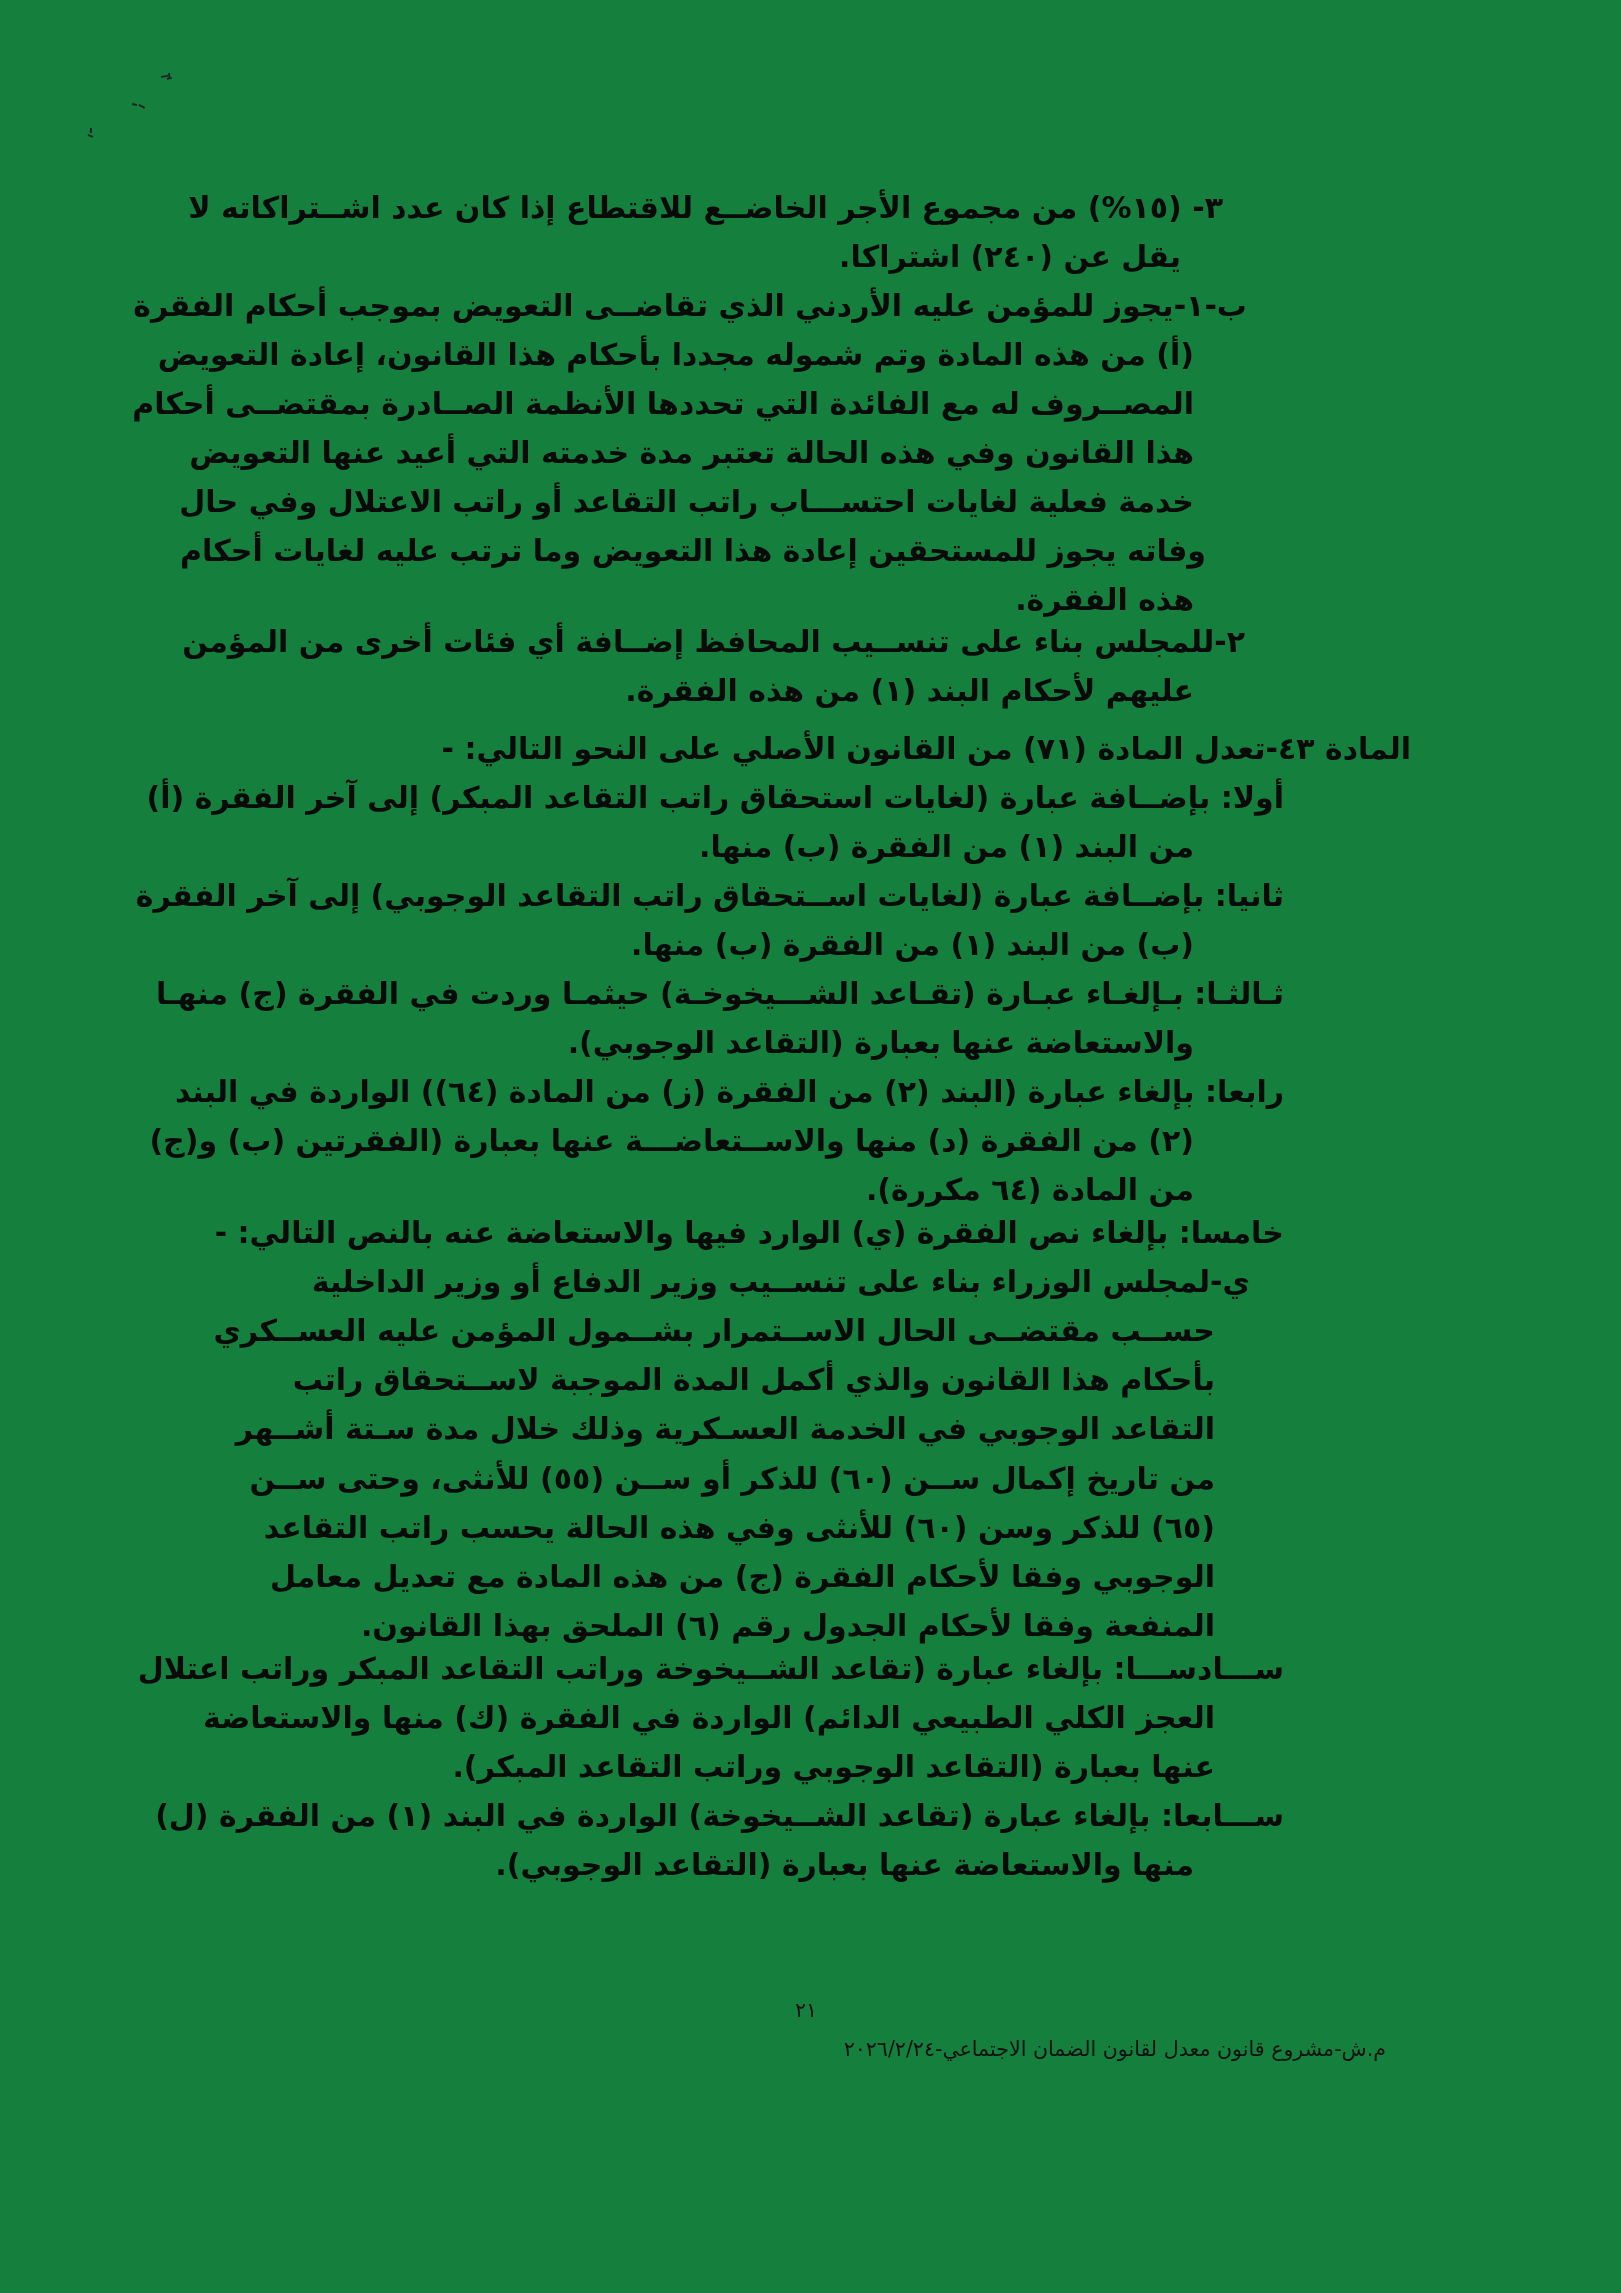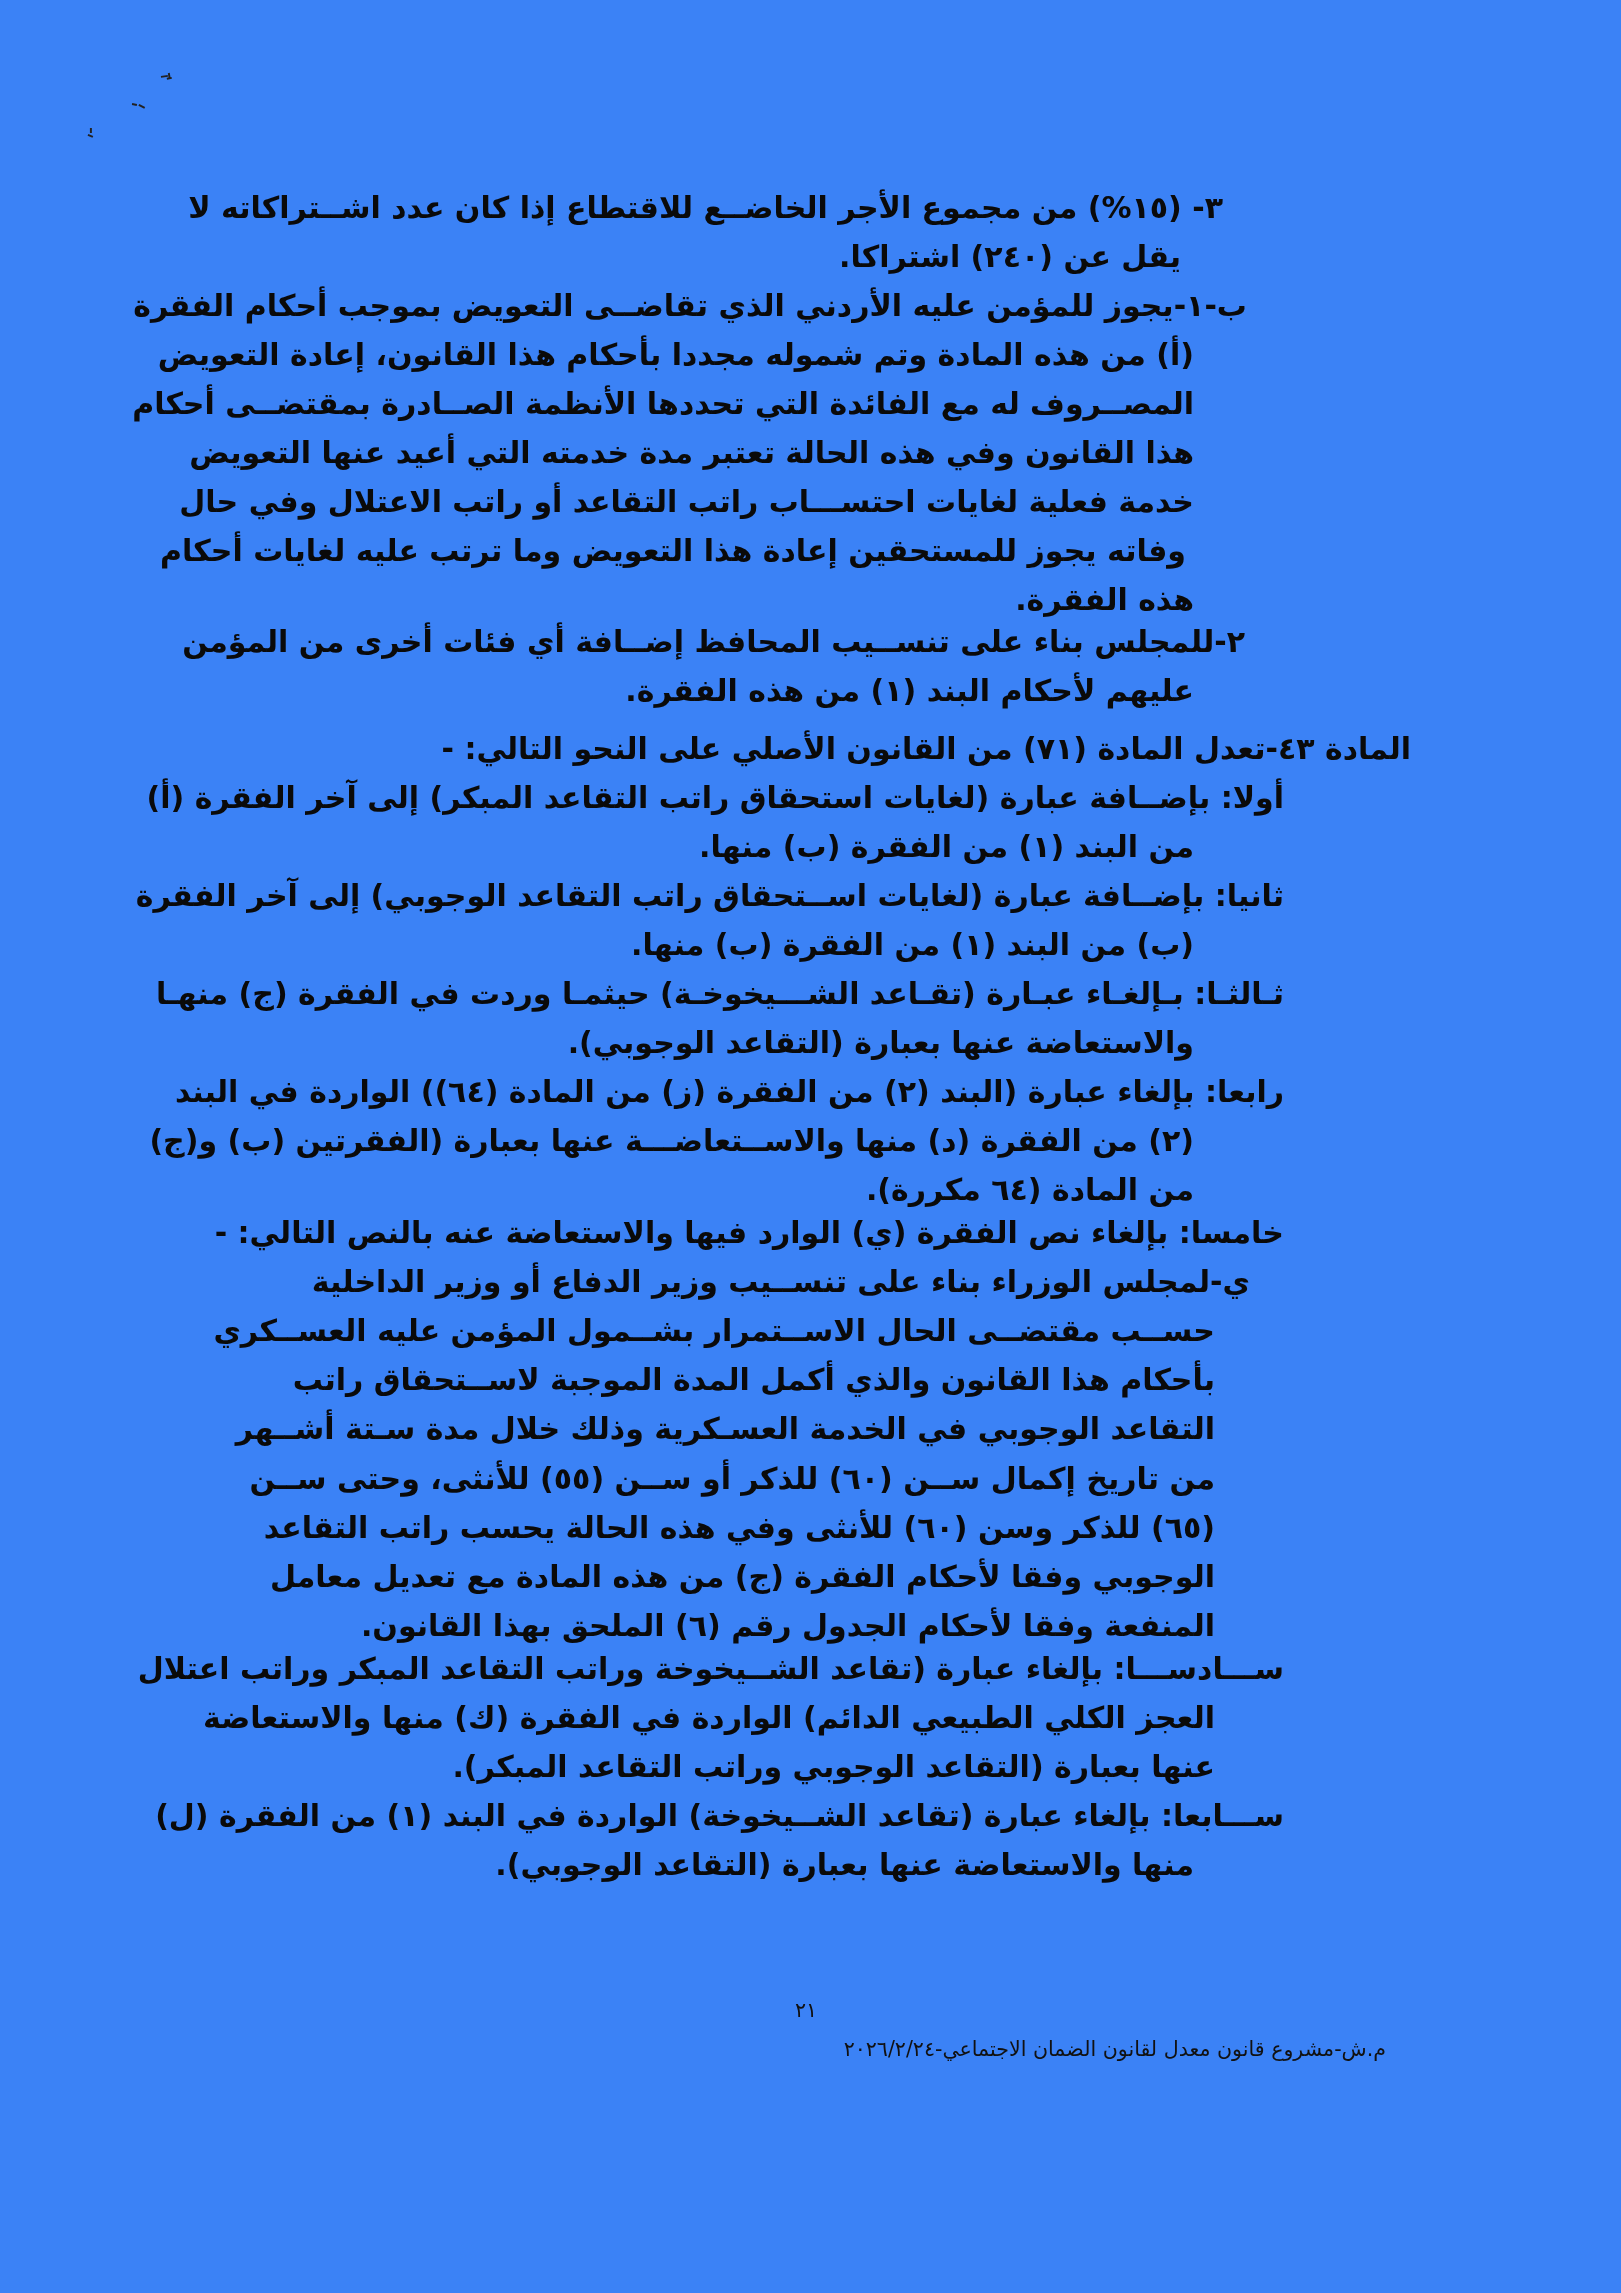--- a/index.html
+++ b/index.html
@@ -1,17 +1,17 @@
 <!DOCTYPE html>
 <html><head>
 <meta charset="utf-8">
 <style>
   html, body { margin: 0; padding: 0; background: #ffffff; }
   body { width: 1621px; height: 2294px; position: relative; overflow: hidden; }
-  .page { position: absolute; left: 0; top: 0; width: 1621px; height: 2294px; background: #3b82f6; }
+  .page { position: absolute; left: 0; top: 0; width: 1621px; height: 2294px; background: #15803d; }
   .line {
     position: absolute;
     direction: rtl;
     white-space: nowrap;
     font-family: "DejaVu Sans", sans-serif;
     font-weight: bold;
     font-size: 30px;
     line-height: 43px;
     color: #0a0a0a;
     letter-spacing: 0;
@@ -51,21 +51,21 @@
   </div>
 
   <div id="lines">
       <div class="line" style="right: 398px; top: 186px;">٣- (١٥%) من مجموع الأجر الخاضــع للاقتطاع إذا كان عدد اشــتراكاته لا</div>
       <div class="line" style="right: 440px; top: 235px;">يقل عن (٢٤٠) اشتراكا.</div>
       <div class="line" style="right: 374px; top: 284px;">ب-١-يجوز للمؤمن عليه الأردني الذي تقاضــى التعويض بموجب أحكام الفقرة</div>
       <div class="line" style="right: 427px; top: 333px;">(أ) من هذه المادة وتم شموله مجددا بأحكام هذا القانون، إعادة التعويض</div>
       <div class="line" style="right: 427px; top: 382px;">المصــروف له مع الفائدة التي تحددها الأنظمة الصــادرة بمقتضــى أحكام</div>
       <div class="line" style="right: 427px; top: 431px;">هذا القانون وفي هذه الحالة تعتبر مدة خدمته التي أعيد عنها التعويض</div>
       <div class="line" style="right: 427px; top: 480px; margin-left: 25px;">خدمة فعلية لغايات احتســـاب راتب التقاعد أو راتب الاعتلال وفي حال</div>
-      <div class="line" style="right: 435px; top: 529px;">وفاته يجوز للمستحقين إعادة هذا التعويض وما ترتب عليه لغايات أحكام</div>
+      <div class="line" style="right: 415px; top: 529px;">وفاته يجوز للمستحقين إعادة هذا التعويض وما ترتب عليه لغايات أحكام</div>
       <div class="line" style="right: 427px; top: 578px;">هذه الفقرة.</div>
       <div class="line" style="right: 376px; top: 620px;">٢-للمجلس بناء على تنســيب المحافظ إضــافة أي فئات أخرى من المؤمن</div>
       <div class="line" style="right: 427px; top: 669px;">عليهم لأحكام البند (١) من هذه الفقرة.</div>
       <div class="line" style="right: 210px; top: 727px;">المادة ٤٣-تعدل المادة (٧١) من القانون الأصلي على النحو التالي: -</div>
       <div class="line" style="right: 337px; top: 776px;">أولا: بإضــافة عبارة (لغايات استحقاق راتب التقاعد المبكر) إلى آخر الفقرة (أ)</div>
       <div class="line" style="right: 427px; top: 825px;">من البند (١) من الفقرة (ب) منها.</div>
       <div class="line" style="right: 337px; top: 874px;">ثانيا: بإضــافة عبارة (لغايات اســتحقاق راتب التقاعد الوجوبي) إلى آخر الفقرة</div>
       <div class="line" style="right: 427px; top: 923px;">(ب) من البند (١) من الفقرة (ب) منها.</div>
       <div class="line" style="right: 337px; top: 972px; margin-left: 16px;">ثـالثـا: بـإلغـاء عبـارة (تقـاعد الشـــيخوخـة) حيثمـا وردت في الفقرة (ج) منهـا</div>
       <div class="line" style="right: 427px; top: 1021px;">والاستعاضة عنها بعبارة (التقاعد الوجوبي).</div>

